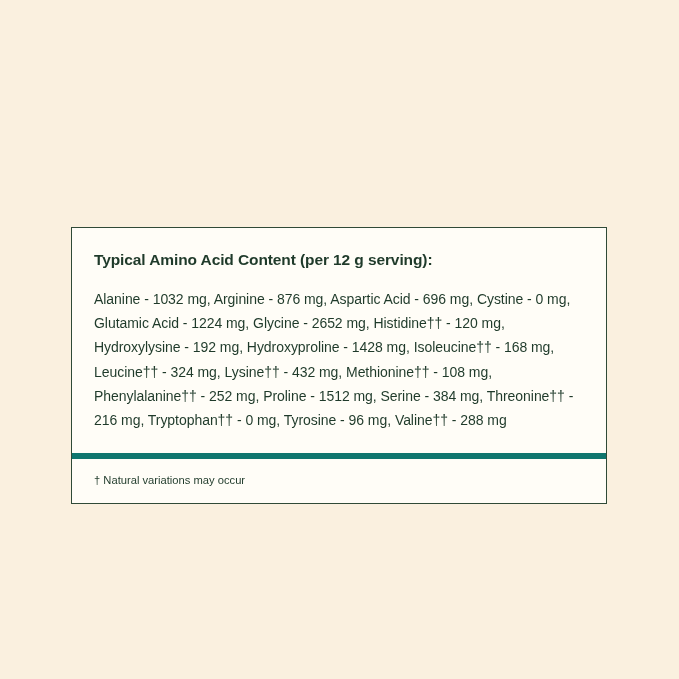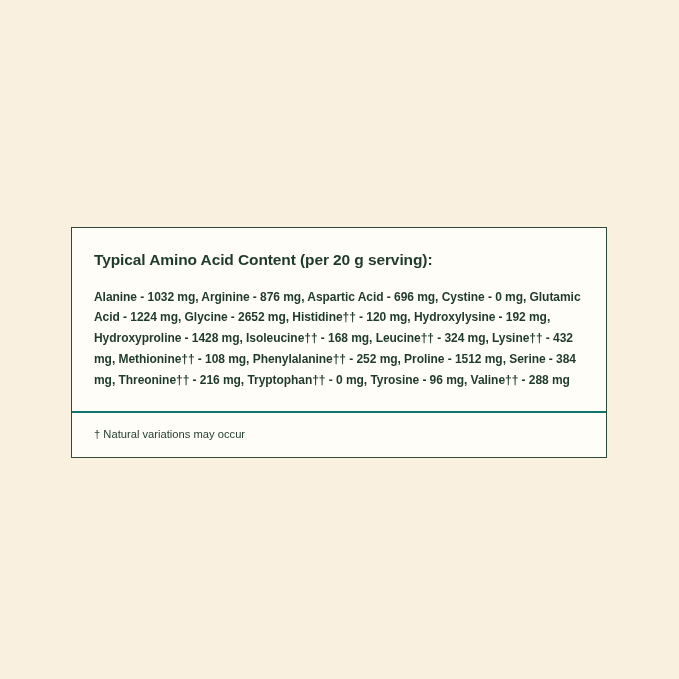--- a/index.html
+++ b/index.html
@@ -27,42 +27,41 @@
   }
   .panel-title {
     font-size: 15.5px;
     font-weight: bold;
     color: #1f3a2a;
     letter-spacing: -0.1px;
     margin: 0 0 17px 0;
     line-height: 1.2;
   }
   .amino-text {
-    font-size: 12px;
+    font-size: 14px;
     color: #1f3a2a;
     line-height: 1.74;
     margin: 0;
     letter-spacing: -0.05px;
-    font-weight: bold;
   }
   .footnotes {
-    border-top: 2px solid #0f766e;
+    border-top: 6px solid #0f766e;
     padding: 12px 22px 14px 22px;
   }
   .footnote {
     font-size: 11.2px;
     color: #1f3a2a;
     line-height: 1.62;
     margin: 0;
   }
 </style>
 </head>
 <body>
 
 <div class="panel">
   <div class="panel-body">
-    <h2 class="panel-title">Typical Amino Acid Content (per 20 g serving):</h2>
+    <h2 class="panel-title">Typical Amino Acid Content (per 12 g serving):</h2>
     <p class="amino-text">Alanine - 1032 mg, Arginine - 876 mg, Aspartic Acid - 696 mg, Cystine - 0 mg, Glutamic Acid - 1224 mg, Glycine - 2652 mg, Histidine†† - 120 mg, Hydroxylysine - 192 mg, Hydroxyproline - 1428 mg, Isoleucine†† - 168 mg, Leucine†† - 324 mg, Lysine†† - 432 mg, Methionine†† - 108 mg, Phenylalanine†† - 252 mg, Proline - 1512 mg, Serine - 384 mg, Threonine†† - 216 mg, Tryptophan†† - 0 mg, Tyrosine - 96 mg, Valine†† - 288 mg</p>
   </div>
   <div class="footnotes">
     <p class="footnote">† Natural variations may occur</p>
   </div>
 </div>
 
 </body></html>

